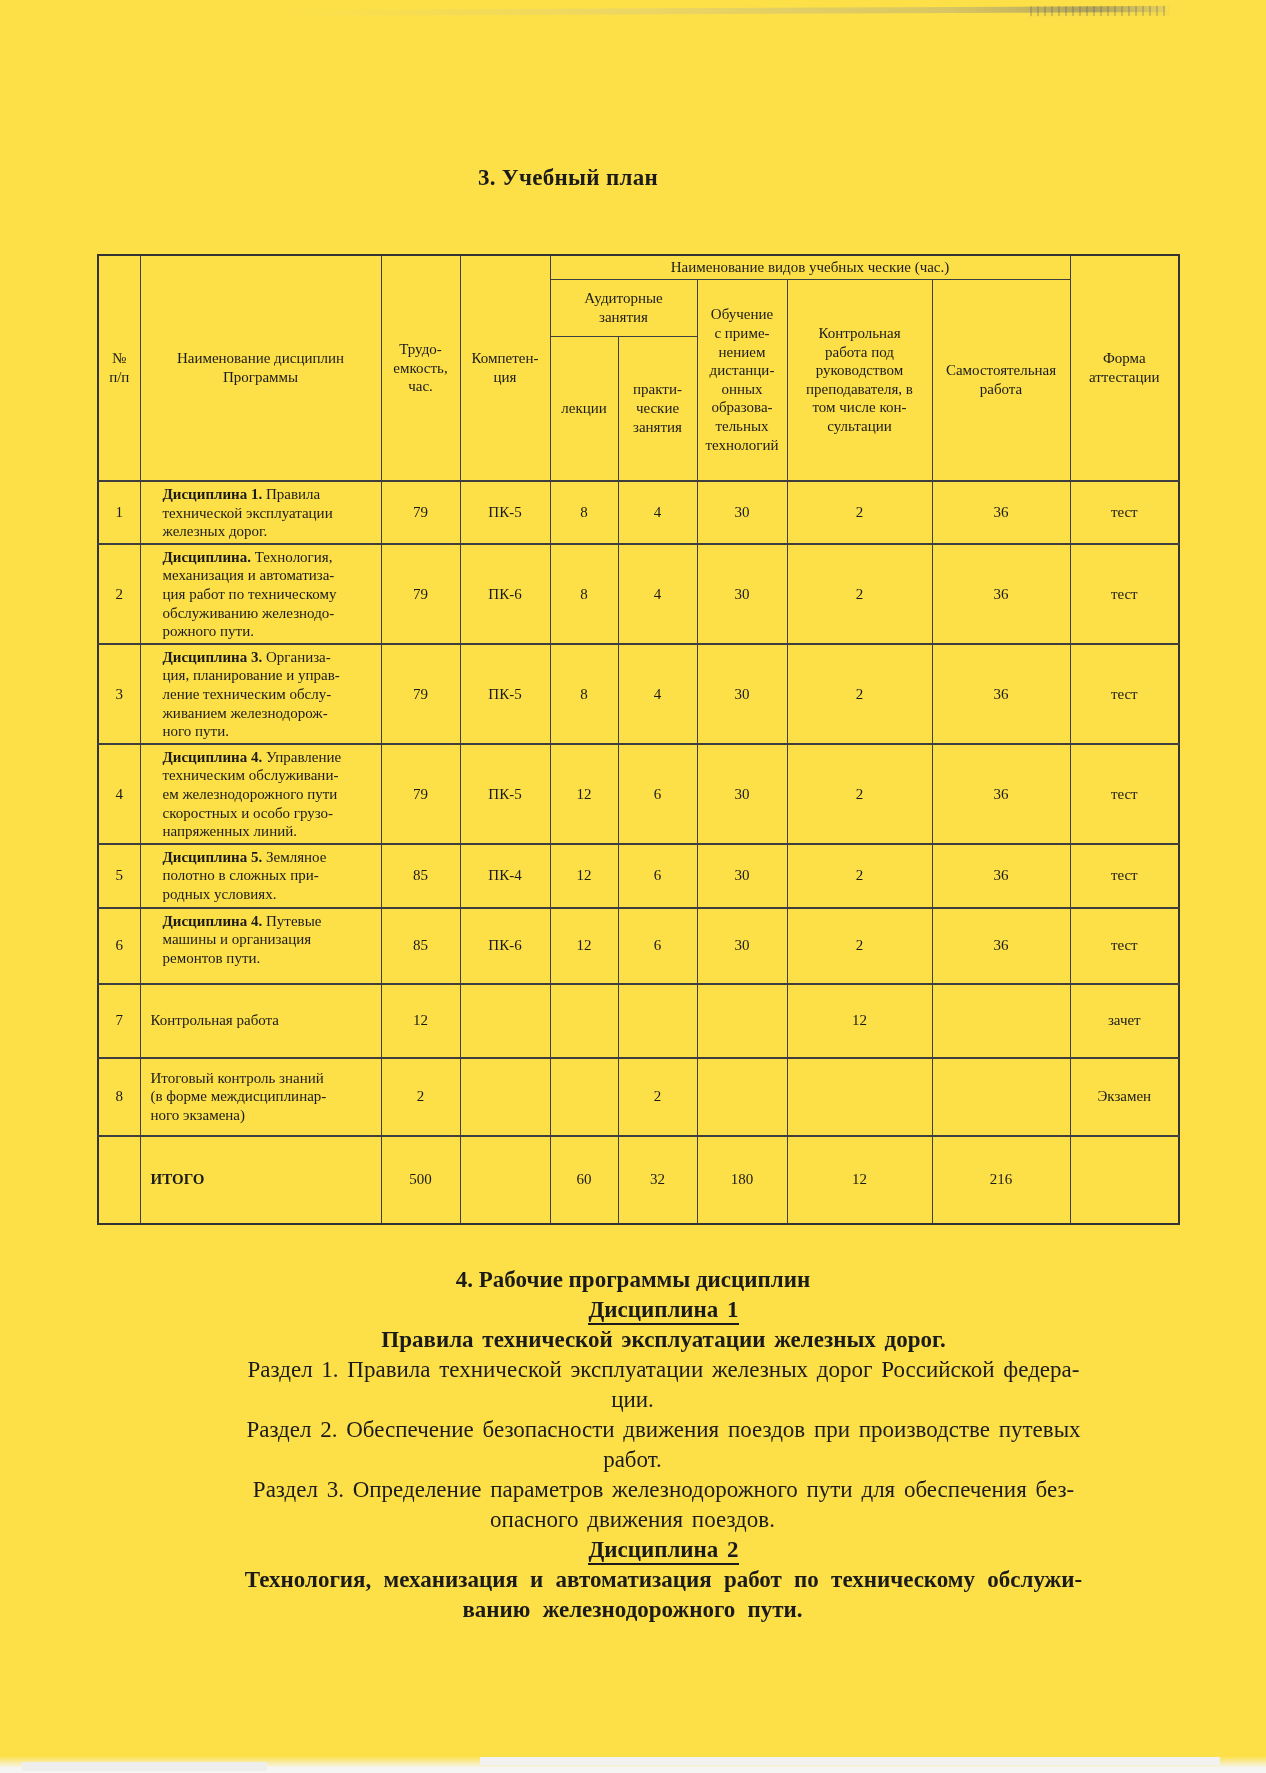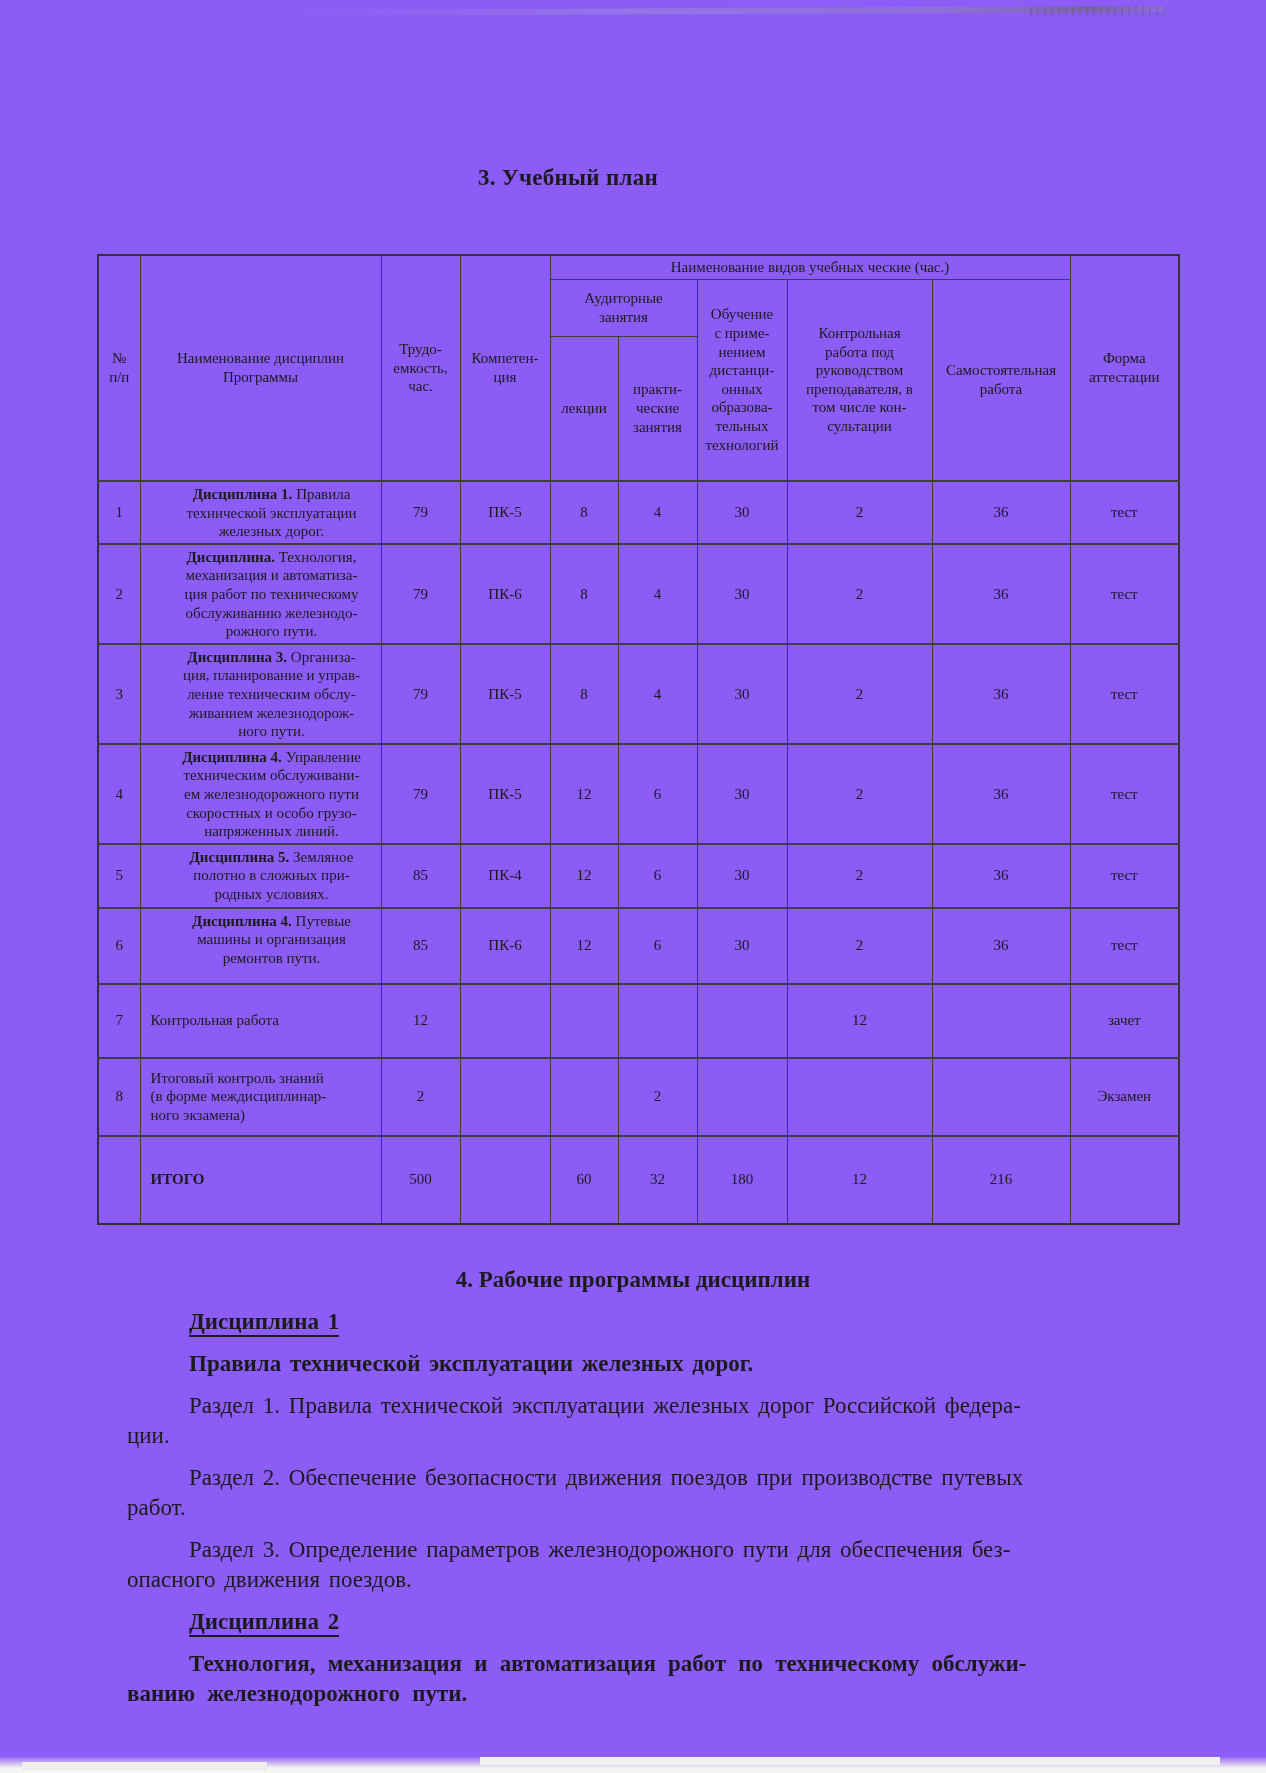--- a/index.html
+++ b/index.html
@@ -7,21 +7,21 @@
   body {
     width: 1266px;
     font-family: "Liberation Serif", "DejaVu Serif", serif;
     color: #1b1b1b;
     background: #ffffff;
   }
   .page {
     position: relative;
     width: 1266px;
     height: 1773px;
-    background: #8b5cf6;
+    background: #fde047;
     overflow: hidden;
   }
 
   
   .artifact-top {
     position: absolute;
     left: 285px; top: 8px;
     width: 880px; height: 6px;
     background: linear-gradient(to right,
       rgba(190,190,190,0.0), rgba(185,185,185,0.25) 40%,
@@ -100,40 +100,41 @@
   tr.r-1 { height: 60px; }
   tr.r-2 { height: 97px; }
   tr.r-3 { height: 97px; }
   tr.r-4 { height: 99px; }
   tr.r-5 { height: 64px; }
   tr.r-6 { height: 76px; }
   tr.r-7 { height: 74px; }
   tr.r-8 { height: 78px; }
   tr.r-total { height: 88px; }
   td.td-name {
-    text-align: center;
+    text-align: left;
     vertical-align: top;
-    padding: 3px 6px 2px 28px;
+    padding: 3px 6px 2px 22px;
   }
   td.td-name-mid {
     text-align: left;
     vertical-align: middle;
     padding-left: 10px;
   }
   .bold { font-weight: bold; }
 
   
   p.para {
-    margin: 12px;
+    margin: 0;
     padding: 0 116px 0 115px;
     font-size: 23px;
     line-height: 30px;
     text-indent: 62px;
     white-space: pre-line;
     word-spacing: 3px;
+    text-align: center;
   }
   p.para.p-bold { font-weight: bold; }
   p.para.p-wide { word-spacing: 6.5px; }
   .u-line {
     border-bottom: 2.5px solid #1b1b1b;
     padding-bottom: 1px;
     font-weight: bold;
   }
 </style>
 </head>

